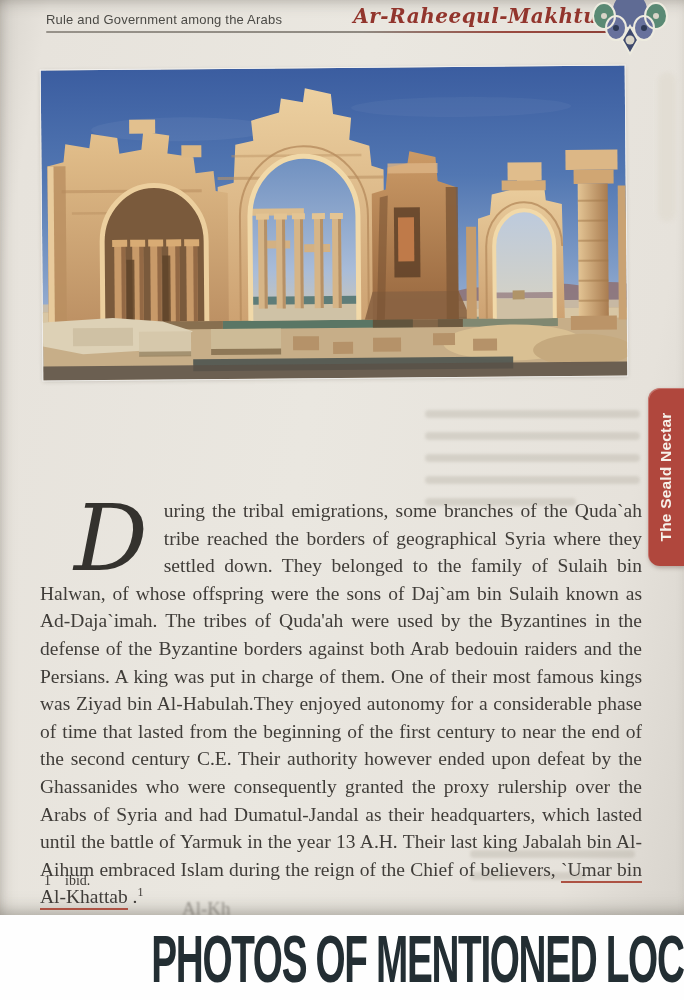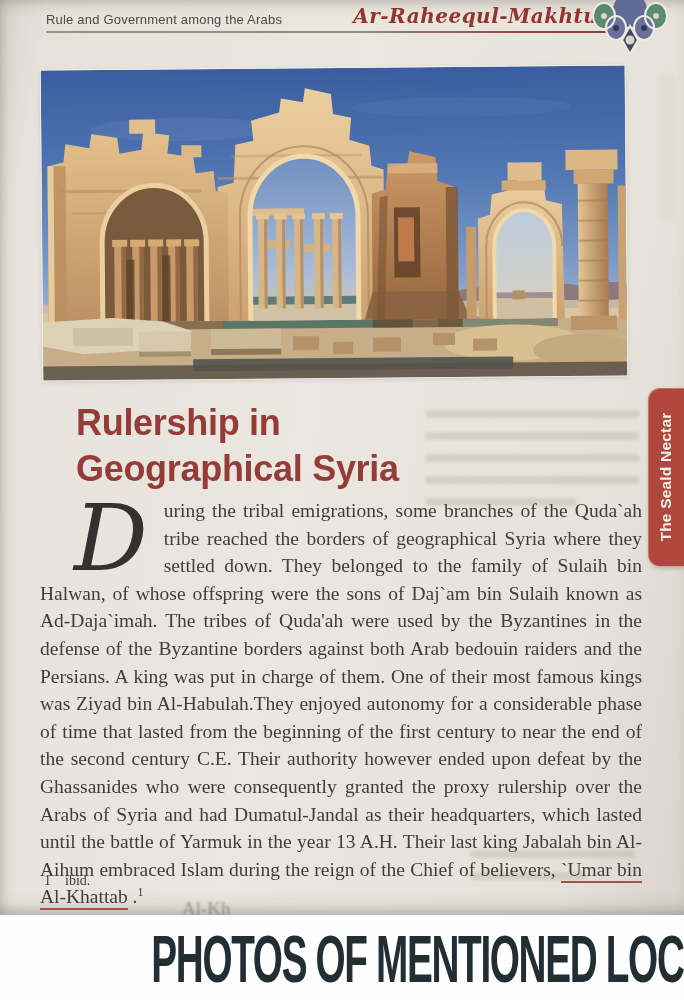--- a/index.html
+++ b/index.html
@@ -272,24 +272,20 @@
         <i></i>
         <i></i>
         <i></i>
         <i style="width:70%"></i>
     </div>
     <div class="ghost" style="left:470px;top:850px;width:165px;">
       <i></i>
         <i style="width:70%"></i>
     </div>
 
-    <div class="title">
-      <div>Rulership in</div>
-      <div>Geographical Syria</div>
-    </div>
 
     <div class="body-text">
       <span class="dropcap">D</span><span>uring the tribal emigrations, some branches of the Quda`ah tribe reached the borders of geographical Syria where they settled down. They belonged to the family of Sulaih bin Halwan, of whose offspring were the sons of Daj`am bin Sulaih known as Ad-Daja`imah. The tribes of Quda'ah were used by the Byzantines in the defense of the Byzantine borders against both Arab bedouin raiders and the Persians. A king was put in charge of them. One of their most famous kings was Ziyad bin Al-Habulah.They enjoyed autonomy for a considerable phase of time that lasted from the beginning of the first century to near the end of the second century C.E. Their authority however ended upon defeat by the Ghassanides who were consequently granted the proxy rulership over the Arabs of Syria and had Dumatul-Jandal as their headquarters, which lasted until the battle of Yarmuk in the year 13 A.H. Their last king Jabalah bin Al-Aihum embraced Islam during the reign of the Chief of believers, </span><span class="redline">`Umar bin Al-Khattab</span><span> .</span><sup class="fnref">1</sup>
     </div>
 
     <div class="footnote">
       <span class="num">1</span><span>ibid.</span>
     </div>
     <div class="cutoff-frag">Al-Kh</div>
 

